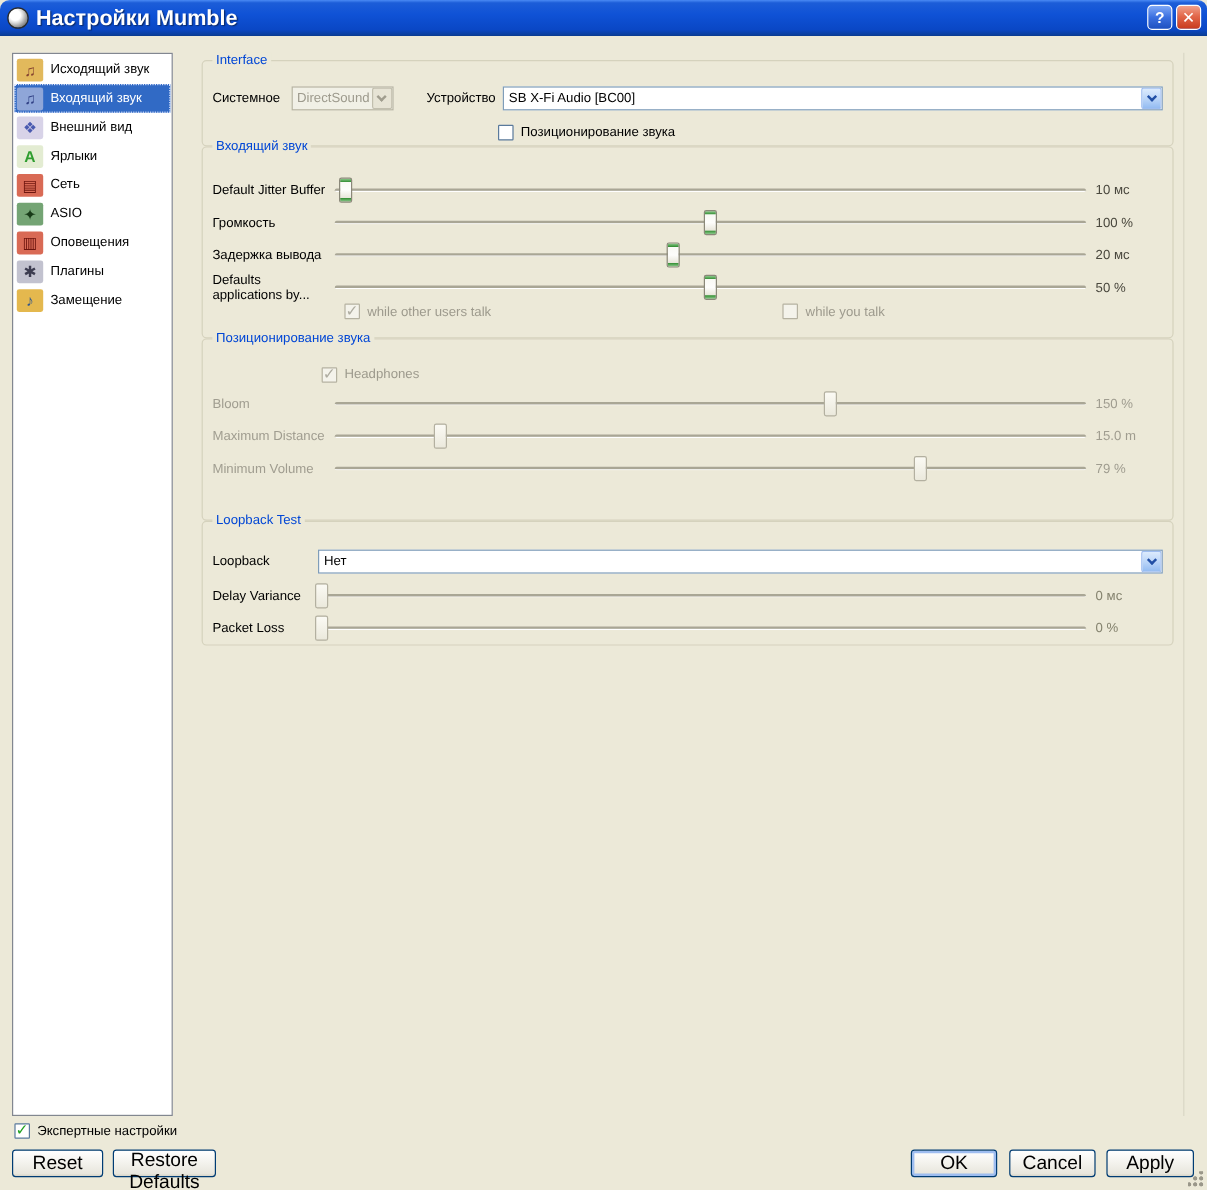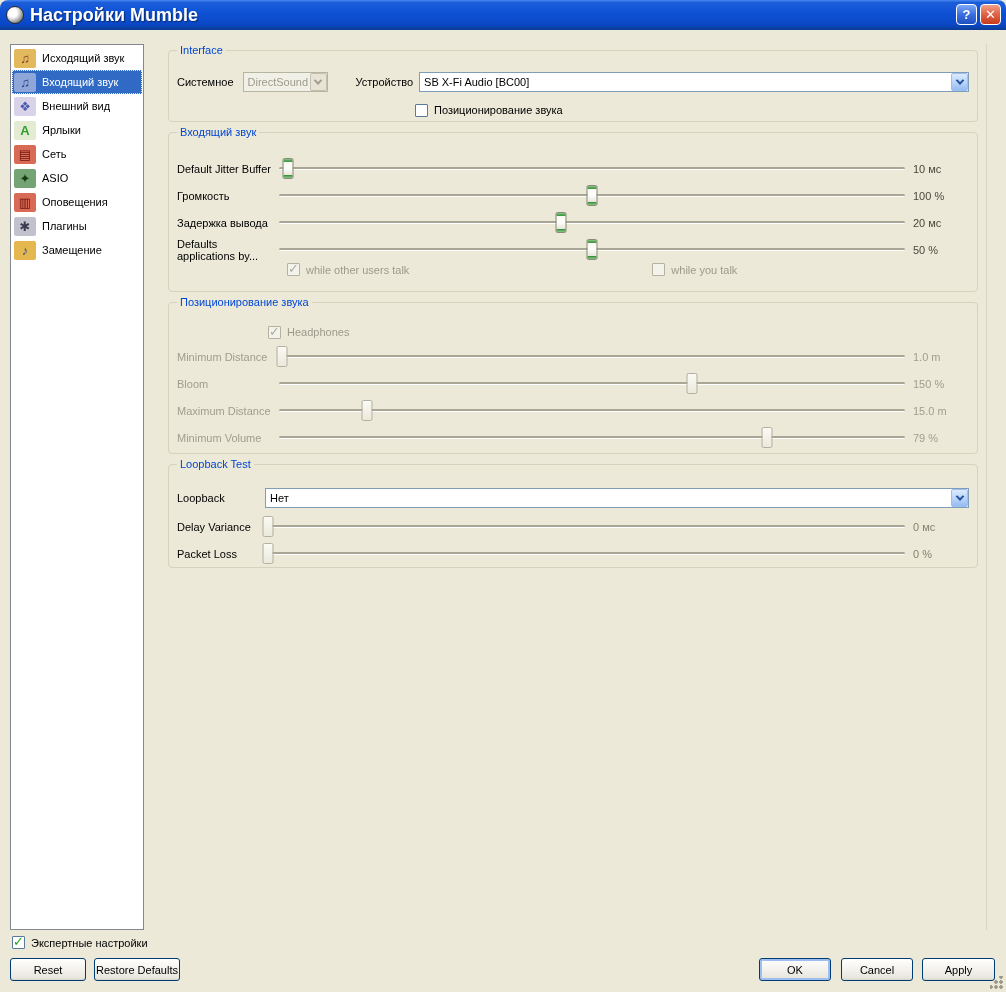--- a/index.html
+++ b/index.html
@@ -39,21 +39,21 @@
     width:22px; height:19px; flex:none; margin-right:6px; border-radius:2px;
     font-size:13px; line-height:19px; text-align:center; font-weight:bold;
   }
   .side-label { white-space:nowrap; }
 
   
   .main { position:absolute; left:168px; top:50px; width:810px; }
   .scroll-rule { position:absolute; left:986px; top:44px; height:886px; width:1px; background:#d9d6c5; }
   .groupbox {
     position:relative; border:1px solid #d5d2bd; border-radius:4px;
-    background:#ece9d8; margin-bottom:10px;
+    background:#ece9d8; 
   }
   .legend {
     position:absolute; top:-7px; left:8px; background:#ece9d8; padding:0 3px;
     color:#0046d5; font-size:11px;
   }
   .g-interface   { height:72px;  padding:20px 8px 0 8px; }
   .g-incoming    { height:160px; padding:22px 8px 0 8px; }
   .g-positional  { height:152px; padding:18px 8px 0 8px; }
   .g-loopback    { height:104px; padding:20px 8px 0 8px; }
 
@@ -116,21 +116,21 @@
   .headphones-row { display:flex; align-items:center; height:22px; padding-left:91px; }
   .loop-row { display:flex; align-items:center; height:26px; margin-bottom:2px; }
   .loop-label { flex:none; width:82px; margin-right:6px; }
   .g-loopback .slabel { width:82px; }
 
   
   .expert-row { position:absolute; left:12px; top:936px; }
   .btn {
     position:absolute; height:23px; border:1px solid #003c74; border-radius:3px;
     background:linear-gradient(180deg,#ffffff 0%,#f4f3ee 45%,#e8e6dd 90%,#d8d5c9 100%);
-    font-family:inherit; font-size:11px; color:#000; cursor:pointer; text-align:center;
+    font-family:inherit; font-size:16px; color:#000; cursor:pointer; text-align:center;
   }
   .btn-reset   { left:10px;  top:958px; width:76px; }
   .btn-restore { left:94px;  top:958px; width:86px; }
   .btn-ok      { right:175px; top:958px; width:72px; box-shadow:inset 0 0 0 2px #9ebdf0; }
   .btn-cancel  { right:93px;  top:958px; width:72px; }
   .btn-apply   { right:11px;  top:958px; width:73px; }
   .grip { position:absolute; right:3px; bottom:3px; width:13px; height:13px;
     background:
       radial-gradient(circle at 11px 11px,#9a978a 1.5px,transparent 2px),
       radial-gradient(circle at 11px 6px,#9a978a 1.5px,transparent 2px),
@@ -269,27 +269,20 @@
     <div class="groupbox g-positional">
       <span class="legend">Позиционирование звука</span>
       <div class="headphones-row">
         <label class="cb">
           <span class="cbbox checked disabled"></span>
           <span class="cbtext gray">Headphones</span>
         </label>
       </div>
       <div>
           <div class="srow disabled">
-    <span class="slabel">Minimum Distance</span>
-    <div class="strack">
-      <div class="sthumb" style="left: 0.5%;"></div>
-    </div>
-    <span class="svalue">1.0 m</span>
-  </div>
-          <div class="srow disabled">
     <span class="slabel">Bloom</span>
     <div class="strack">
       <div class="sthumb" style="left: 66%;"></div>
     </div>
     <span class="svalue">150 %</span>
   </div>
           <div class="srow disabled">
     <span class="slabel">Maximum Distance</span>
     <div class="strack">
       <div class="sthumb" style="left: 14%;"></div>

